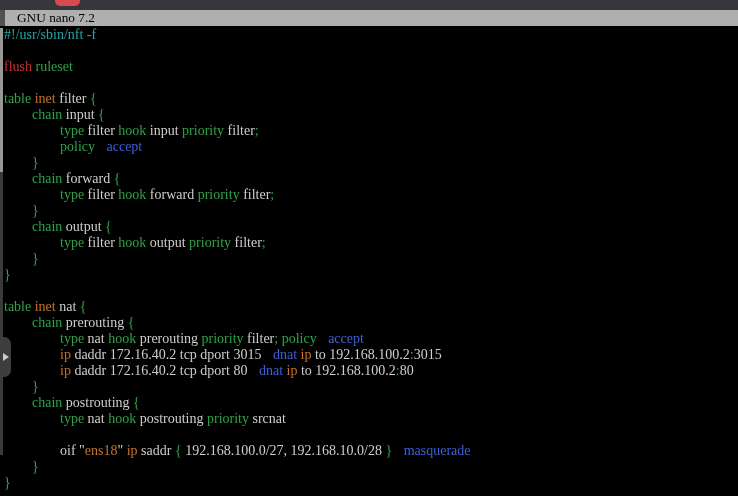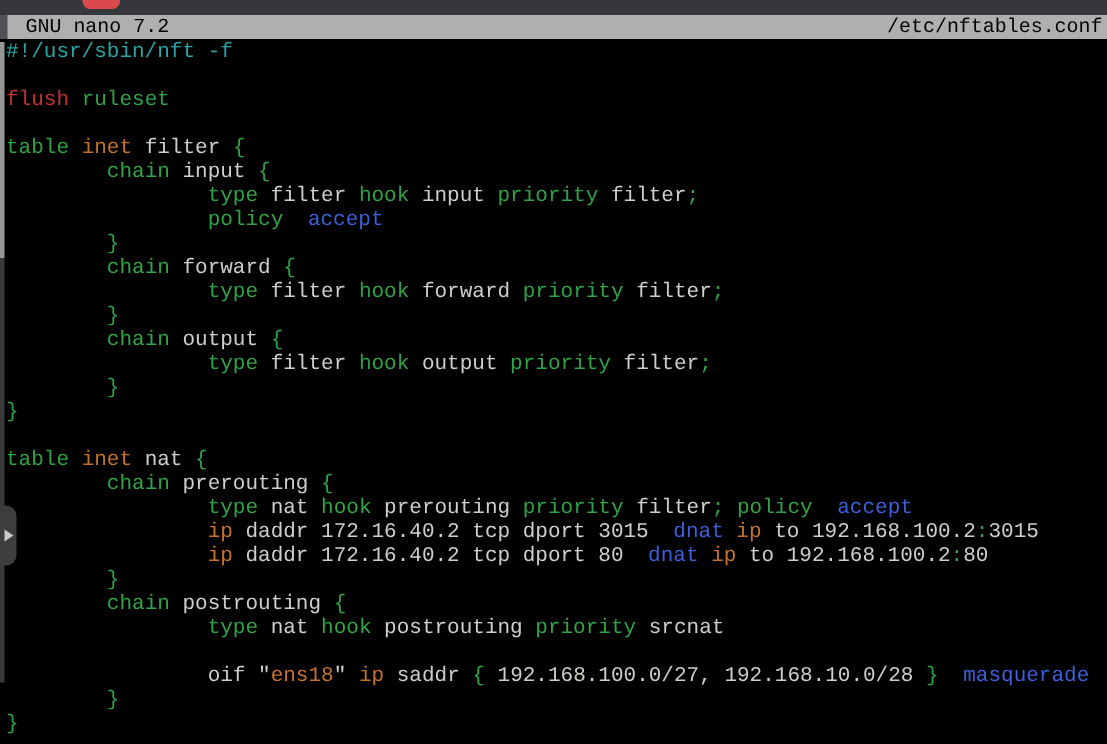--- a/index.html
+++ b/index.html
@@ -1,18 +1,18 @@
 <!DOCTYPE html>
 <html style="--window_strip: #36363D; --tab_indicator: #D9494E; --titlebar_bg: #AFAFAF; --text: #CFCECA; --cyan: #29A3A3; --red: #C43232; --green: #2EA347; --orange: #C4722C; --blue: #3E5FD9;"><head>
 <meta charset="utf-8">
 <style>
   html,body{margin:0;padding:0;background:#000;}
   .screen{
     position:relative;width:738px;height:496px;overflow:hidden;
-    background:#000;font-family:Liberation Mono, monospace;
+    background:#000;font-family:Liberation Serif, serif;
   }
   .window-strip{position:absolute;top:0;left:0;width:738px;height:10px;background:var(--window_strip,#36363D);}
   .tab-indicator{position:absolute;top:0;left:55px;width:25px;height:6px;border-radius:0 0 5px 5px;background:var(--tab_indicator,#D9494E);}
   .titlebar{
     position:absolute;top:10px;left:0;width:738px;height:16px;box-sizing:border-box;
     background:var(--titlebar_bg,#AFAFAF);color:#000;
     font-size:13.3px;line-height:16px;white-space:pre;
     display:flex;justify-content:space-between;padding:0 3px 0 17px;
   }
   .titlebar-left-edge{position:absolute;top:10px;left:0;width:5px;height:16px;background:#515155;}
@@ -43,21 +43,20 @@
 </head>
 <body>
 
 <div class="screen">
 
   <div class="window-strip"></div>
   <div class="tab-indicator"></div>
 
   <div class="titlebar">
     <span>GNU nano 7.2</span>
-    <span>/etc/nftables.conf</span>
   </div>
   <div class="titlebar-left-edge"></div>
 
   <div class="editor" id="editor"><div class="line"><span class="tok-c">#!/usr/sbin/nft -f</span></div><div class="line">&nbsp;</div><div class="line"><span class="tok-r">flush</span><span class="tok-w"> </span><span class="tok-g">ruleset</span></div><div class="line">&nbsp;</div><div class="line"><span class="tok-g">table</span><span class="tok-w"> </span><span class="tok-o">inet</span><span class="tok-w"> filter </span><span class="tok-g">{</span></div><div class="line"><span class="tok-w">        </span><span class="tok-g">chain</span><span class="tok-w"> input </span><span class="tok-g">{</span></div><div class="line"><span class="tok-w">                </span><span class="tok-g">type</span><span class="tok-w"> filter </span><span class="tok-g">hook</span><span class="tok-w"> input </span><span class="tok-g">priority</span><span class="tok-w"> filter</span><span class="tok-g">;</span></div><div class="line"><span class="tok-w">                </span><span class="tok-g">policy</span><span class="tok-w"> </span><span class="tok-b">accept</span></div><div class="line"><span class="tok-w">        </span><span class="tok-g">}</span></div><div class="line"><span class="tok-w">        </span><span class="tok-g">chain</span><span class="tok-w"> forward </span><span class="tok-g">{</span></div><div class="line"><span class="tok-w">                </span><span class="tok-g">type</span><span class="tok-w"> filter </span><span class="tok-g">hook</span><span class="tok-w"> forward </span><span class="tok-g">priority</span><span class="tok-w"> filter</span><span class="tok-g">;</span></div><div class="line"><span class="tok-w">        </span><span class="tok-g">}</span></div><div class="line"><span class="tok-w">        </span><span class="tok-g">chain</span><span class="tok-w"> output </span><span class="tok-g">{</span></div><div class="line"><span class="tok-w">                </span><span class="tok-g">type</span><span class="tok-w"> filter </span><span class="tok-g">hook</span><span class="tok-w"> output </span><span class="tok-g">priority</span><span class="tok-w"> filter</span><span class="tok-g">;</span></div><div class="line"><span class="tok-w">        </span><span class="tok-g">}</span></div><div class="line"><span class="tok-g">}</span></div><div class="line">&nbsp;</div><div class="line"><span class="tok-g">table</span><span class="tok-w"> </span><span class="tok-o">inet</span><span class="tok-w"> nat </span><span class="tok-g">{</span></div><div class="line"><span class="tok-w">        </span><span class="tok-g">chain</span><span class="tok-w"> prerouting </span><span class="tok-g">{</span></div><div class="line"><span class="tok-w">                </span><span class="tok-g">type</span><span class="tok-w"> nat </span><span class="tok-g">hook</span><span class="tok-w"> prerouting </span><span class="tok-g">priority</span><span class="tok-w"> filter</span><span class="tok-g">;</span><span class="tok-w"> </span><span class="tok-g">policy</span><span class="tok-w"> </span><span class="tok-b">accept</span></div><div class="line"><span class="tok-w">                </span><span class="tok-o">ip</span><span class="tok-w"> daddr 172.16.40.2 tcp dport 3015 </span><span class="tok-b">dnat</span><span class="tok-w"> </span><span class="tok-o">ip</span><span class="tok-w"> to 192.168.100.2</span><span class="tok-g">:</span><span class="tok-w">3015</span></div><div class="line"><span class="tok-w">                </span><span class="tok-o">ip</span><span class="tok-w"> daddr 172.16.40.2 tcp dport 80 </span><span class="tok-b">dnat</span><span class="tok-w"> </span><span class="tok-o">ip</span><span class="tok-w"> to 192.168.100.2</span><span class="tok-g">:</span><span class="tok-w">80</span></div><div class="line"><span class="tok-w">        </span><span class="tok-g">}</span></div><div class="line"><span class="tok-w">        </span><span class="tok-g">chain</span><span class="tok-w"> postrouting </span><span class="tok-g">{</span></div><div class="line"><span class="tok-w">                </span><span class="tok-g">type</span><span class="tok-w"> nat </span><span class="tok-g">hook</span><span class="tok-w"> postrouting </span><span class="tok-g">priority</span><span class="tok-w"> srcnat</span></div><div class="line">&nbsp;</div><div class="line"><span class="tok-w">                oif "</span><span class="tok-o">ens18</span><span class="tok-w">" </span><span class="tok-o">ip</span><span class="tok-w"> saddr </span><span class="tok-g">{</span><span class="tok-w"> 192.168.100.0/27, 192.168.10.0/28 </span><span class="tok-g">}</span><span class="tok-w"> </span><span class="tok-b">masquerade</span></div><div class="line"><span class="tok-w">        </span><span class="tok-g">}</span></div><div class="line"><span class="tok-g">}</span></div></div>
 
   <div class="scrollstrip">
     <div class="scroll-thumb"></div>
     <div class="scroll-track"></div>
   </div>
 

